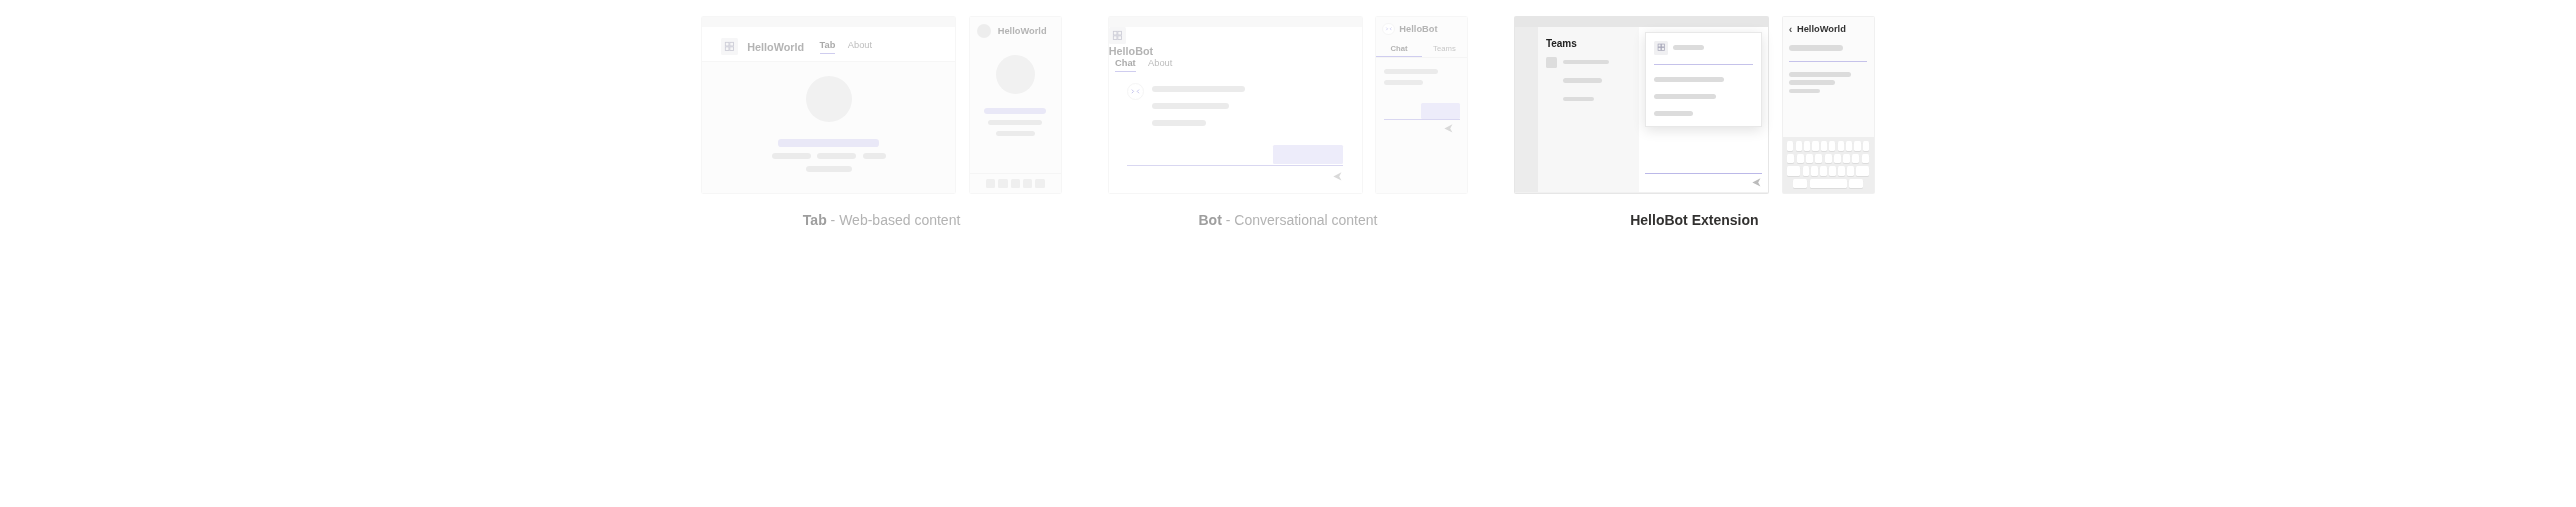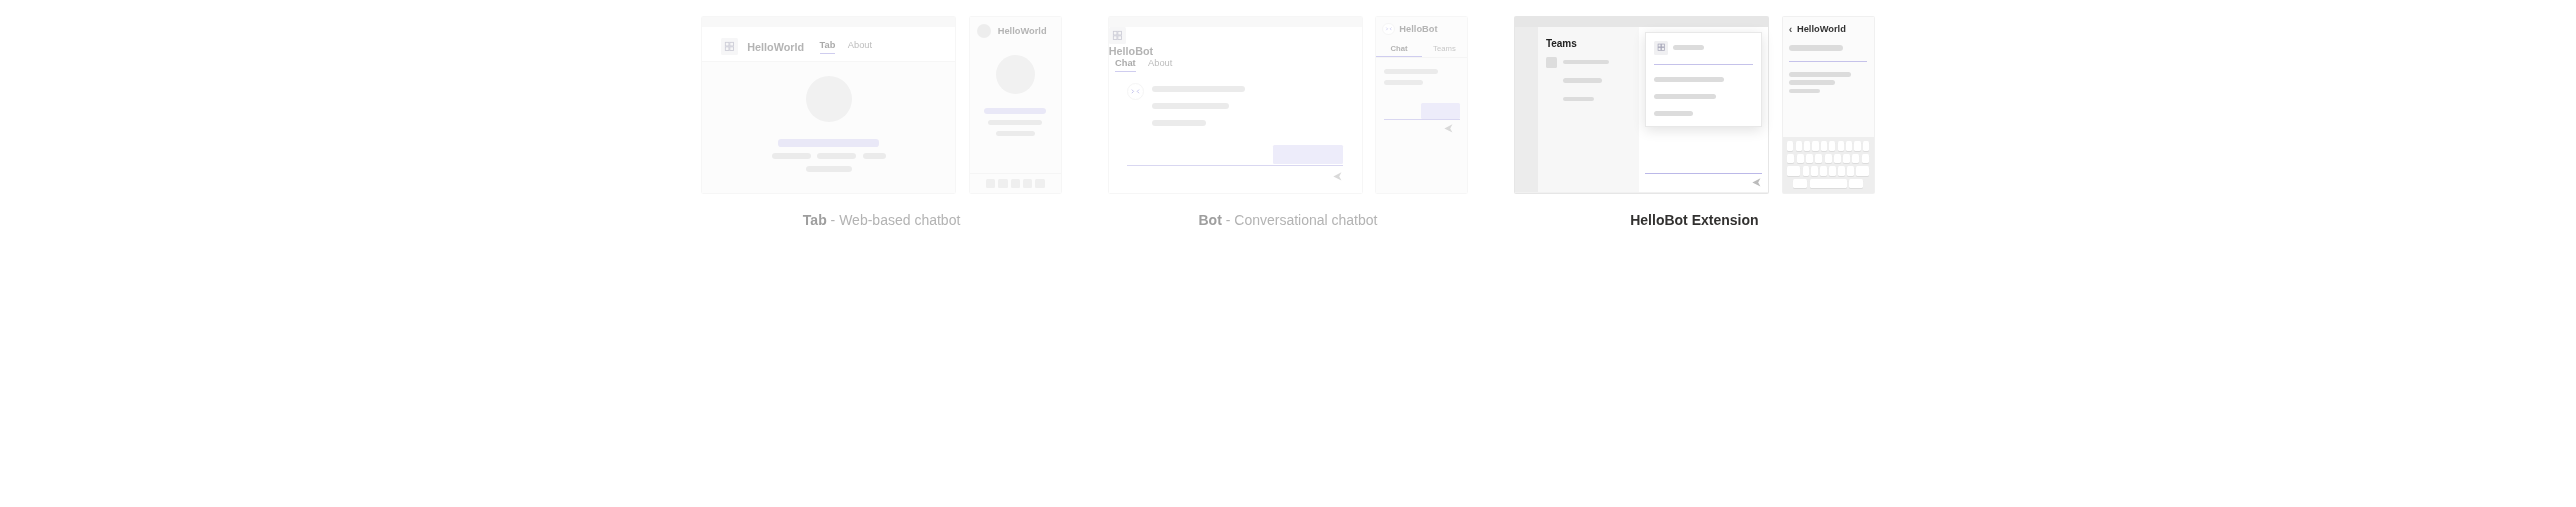--- a/index.html
+++ b/index.html
@@ -226,21 +226,21 @@
           <div class="navdot"></div>
           <div class="navdot"></div>
           <div class="navdot"></div>
           <div class="navdot"></div>
           <div class="navdot"></div>
         </div>
       </div>
 
     </div>
     <div class="caption faded">
-      <span class="bold">Tab</span><span> - Web-based chatbot</span>
+      <span class="bold">Tab</span><span> - Web-based content</span>
     </div>
   </div>
 
   <div class="section faded-section">
     <div class="mockups">
 
       <div class="card bot-desktop">
         <div class="topbar"></div>
         <div class="header" style="background:#fff;">
           <div class="app-icon">
@@ -301,21 +301,21 @@
           <div class="m-compose">
             <svg class="send-icon" viewBox="0 0 24 24" width="7.7" height="7.7">
                 <path d="M3 12l18-9-5 9 5 9z" fill="#bbb"></path>
               </svg>
           </div>
         </div>
       </div>
 
     </div>
     <div class="caption faded">
-      <span class="bold">Bot</span><span> - Conversational chatbot</span>
+      <span class="bold">Bot</span><span> - Conversational content</span>
     </div>
   </div>
 
   <div class="section">
     <div class="mockups">
 
       <div class="card me-desktop">
         <div class="topbar"></div>
         <div class="me-layout">
           <div class="me-rail"></div>

